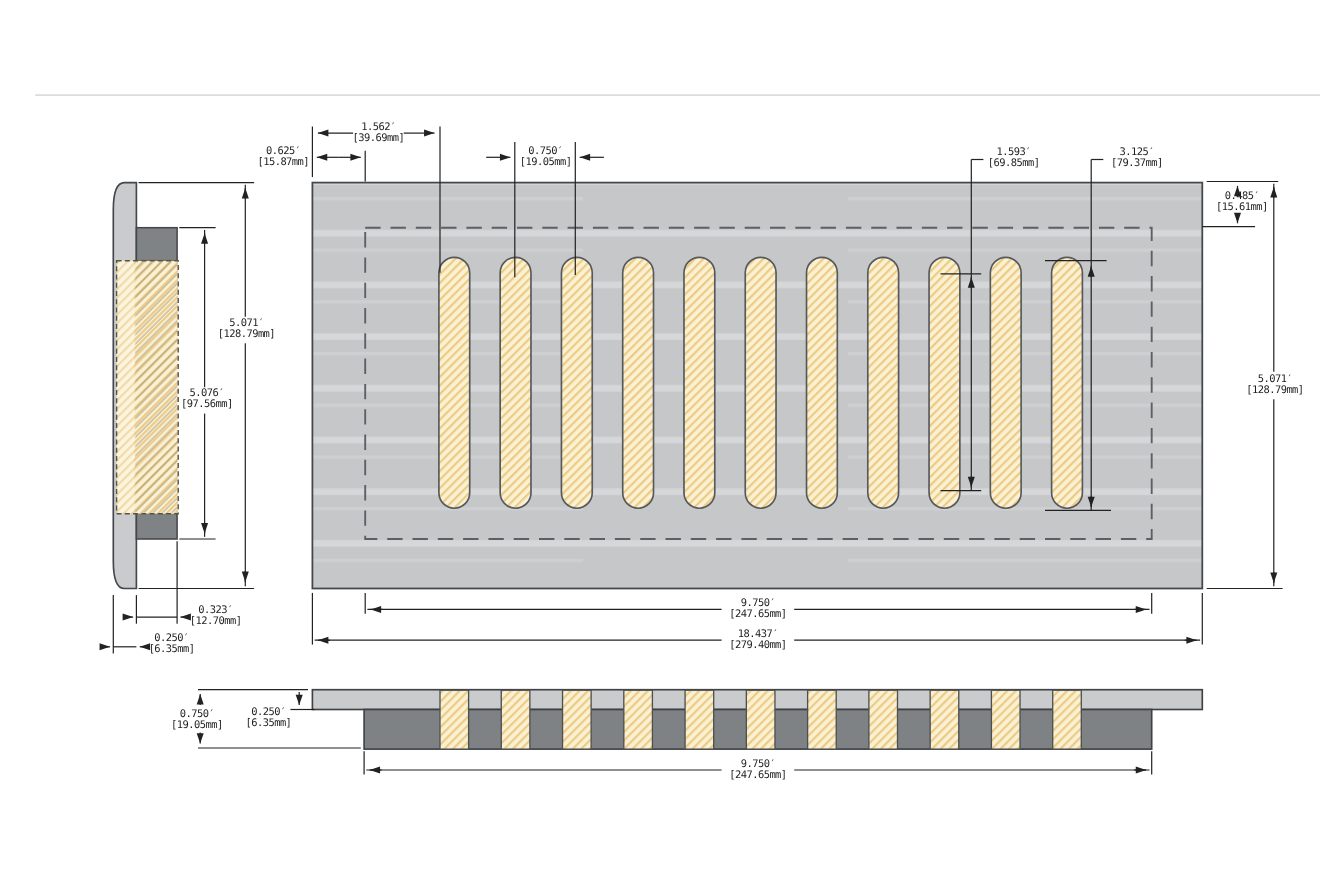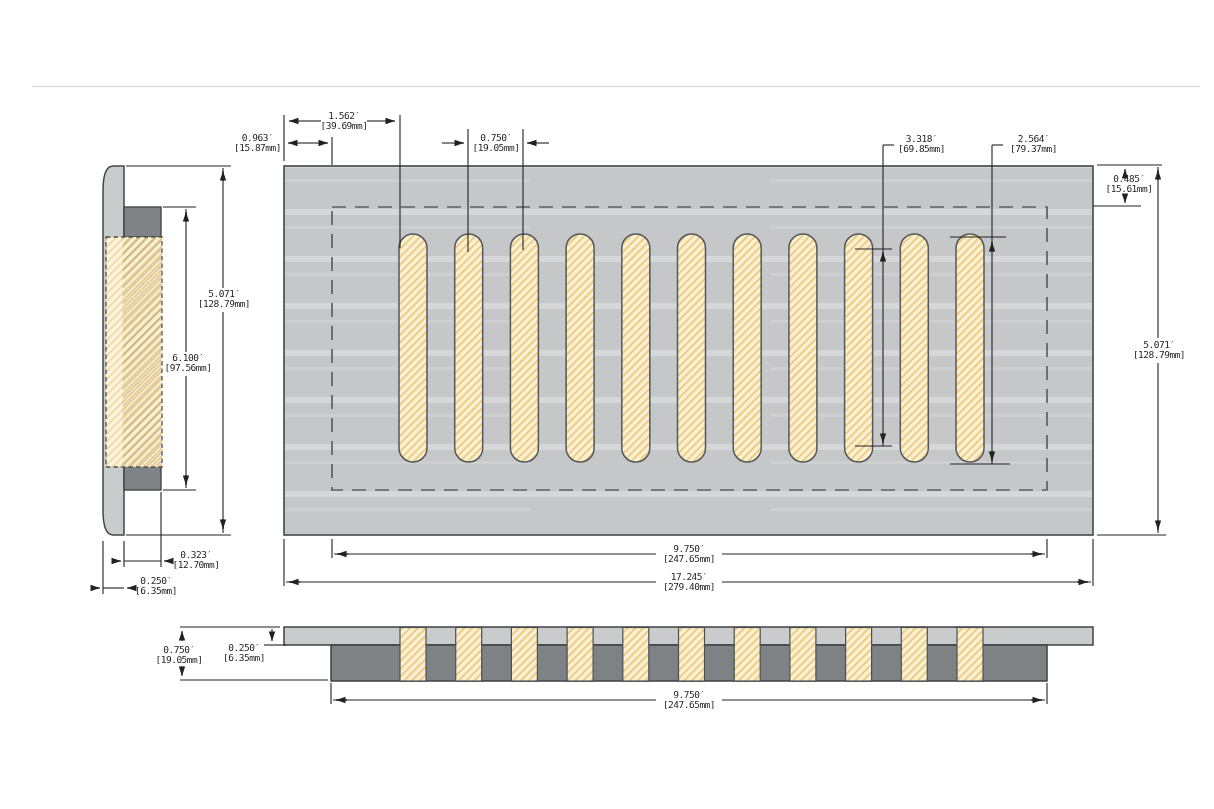--- a/index.html
+++ b/index.html
@@ -189,57 +189,57 @@
     <line x1="337" y1="700" x2="326" y2="700" marker-end="url(#ar)"></line>
     <line x1="1021" y1="700" x2="1032" y2="700" marker-end="url(#ar)"></line>
   </g>
 </svg>
 
 <div class="dim c" style="left:334px;top:111px">
   <span>1.562′</span>
       <span>[39.69mm]</span>
 </div>
 <div class="dim r" style="left:271px;top:133px">
-  <span>0.963′</span>
+  <span>0.625′</span>
       <span>[15.87mm]</span>
 </div>
 <div class="dim c" style="left:486px;top:133px">
   <span>0.750′</span>
       <span>[19.05mm]</span>
 </div>
 <div class="dim" style="left:888px;top:134px">
-  <span>3.318′</span>
+  <span>1.593′</span>
       <span>[69.85mm]</span>
 </div>
 <div class="dim" style="left:1000px;top:134px">
-  <span>2.564′</span>
+  <span>3.125′</span>
       <span>[79.37mm]</span>
 </div>
 <div class="dim c" style="left:1119px;top:174px">
   <span>0.485′</span>
       <span>[15.61mm]</span>
 </div>
 <div class="dim c" style="left:1149px;top:340px">
   <span>5.071′</span>
       <span>[128.79mm]</span>
 </div>
 <div class="dim c" style="left:679px;top:544px">
   <span>9.750′</span>
       <span>[247.65mm]</span>
 </div>
 <div class="dim c" style="left:679px;top:572px">
-  <span>17.245′</span>
+  <span>18.437′</span>
       <span>[279.40mm]</span>
 </div>
 <div class="dim c" style="left:214px;top:289px">
   <span>5.071′</span>
       <span>[128.79mm]</span>
 </div>
 <div class="dim c" style="left:178px;top:353px">
-  <span>6.100′</span>
+  <span>5.076′</span>
       <span>[97.56mm]</span>
 </div>
 <div class="dim c" style="left:186px;top:550px">
   <span>0.323′</span>
       <span>[12.70mm]</span>
 </div>
 <div class="dim c" style="left:146px;top:576px">
   <span>0.250′</span>
       <span>[6.35mm]</span>
 </div>

